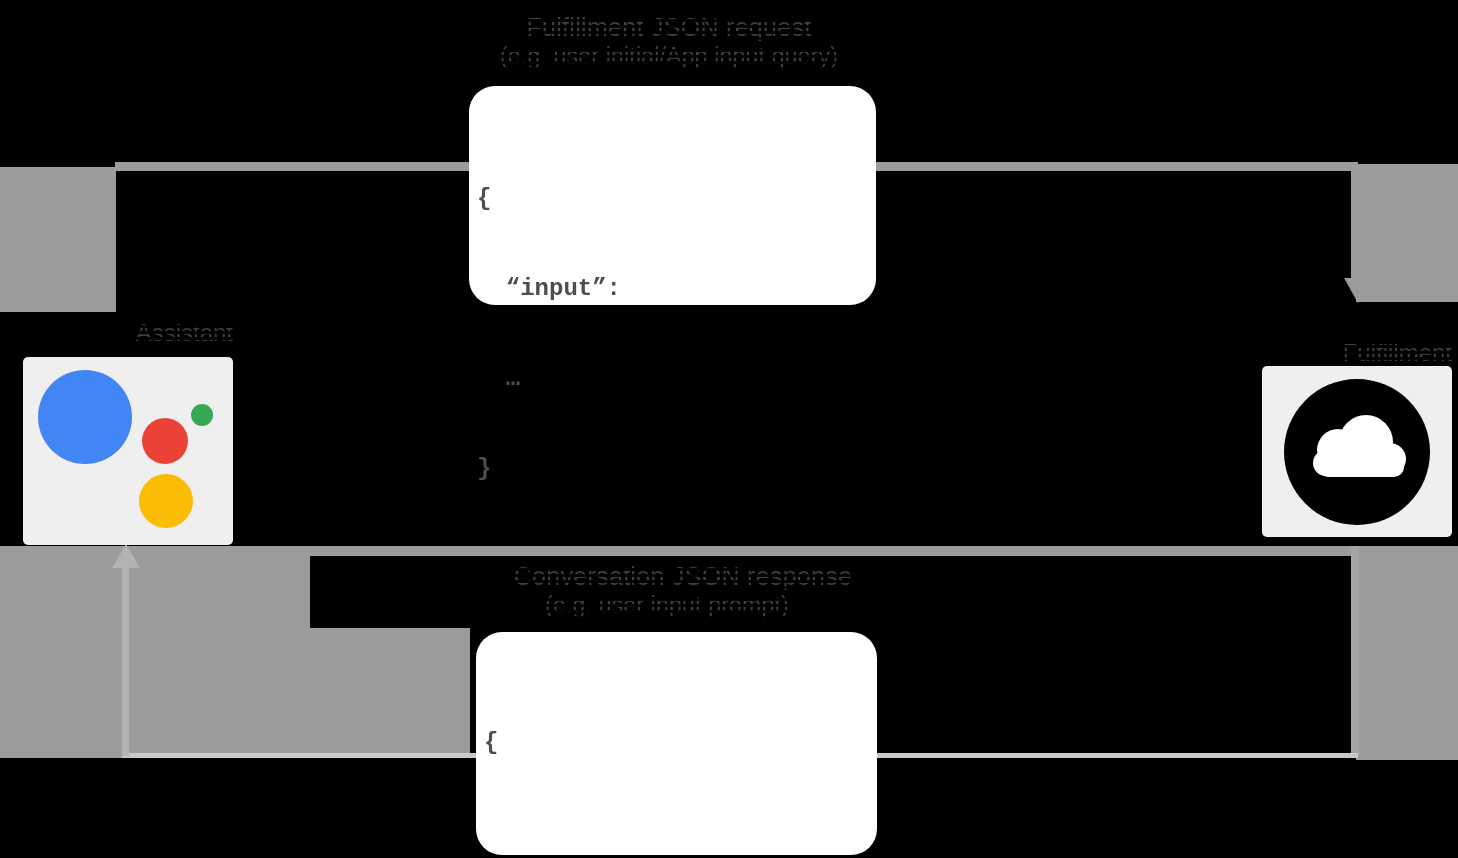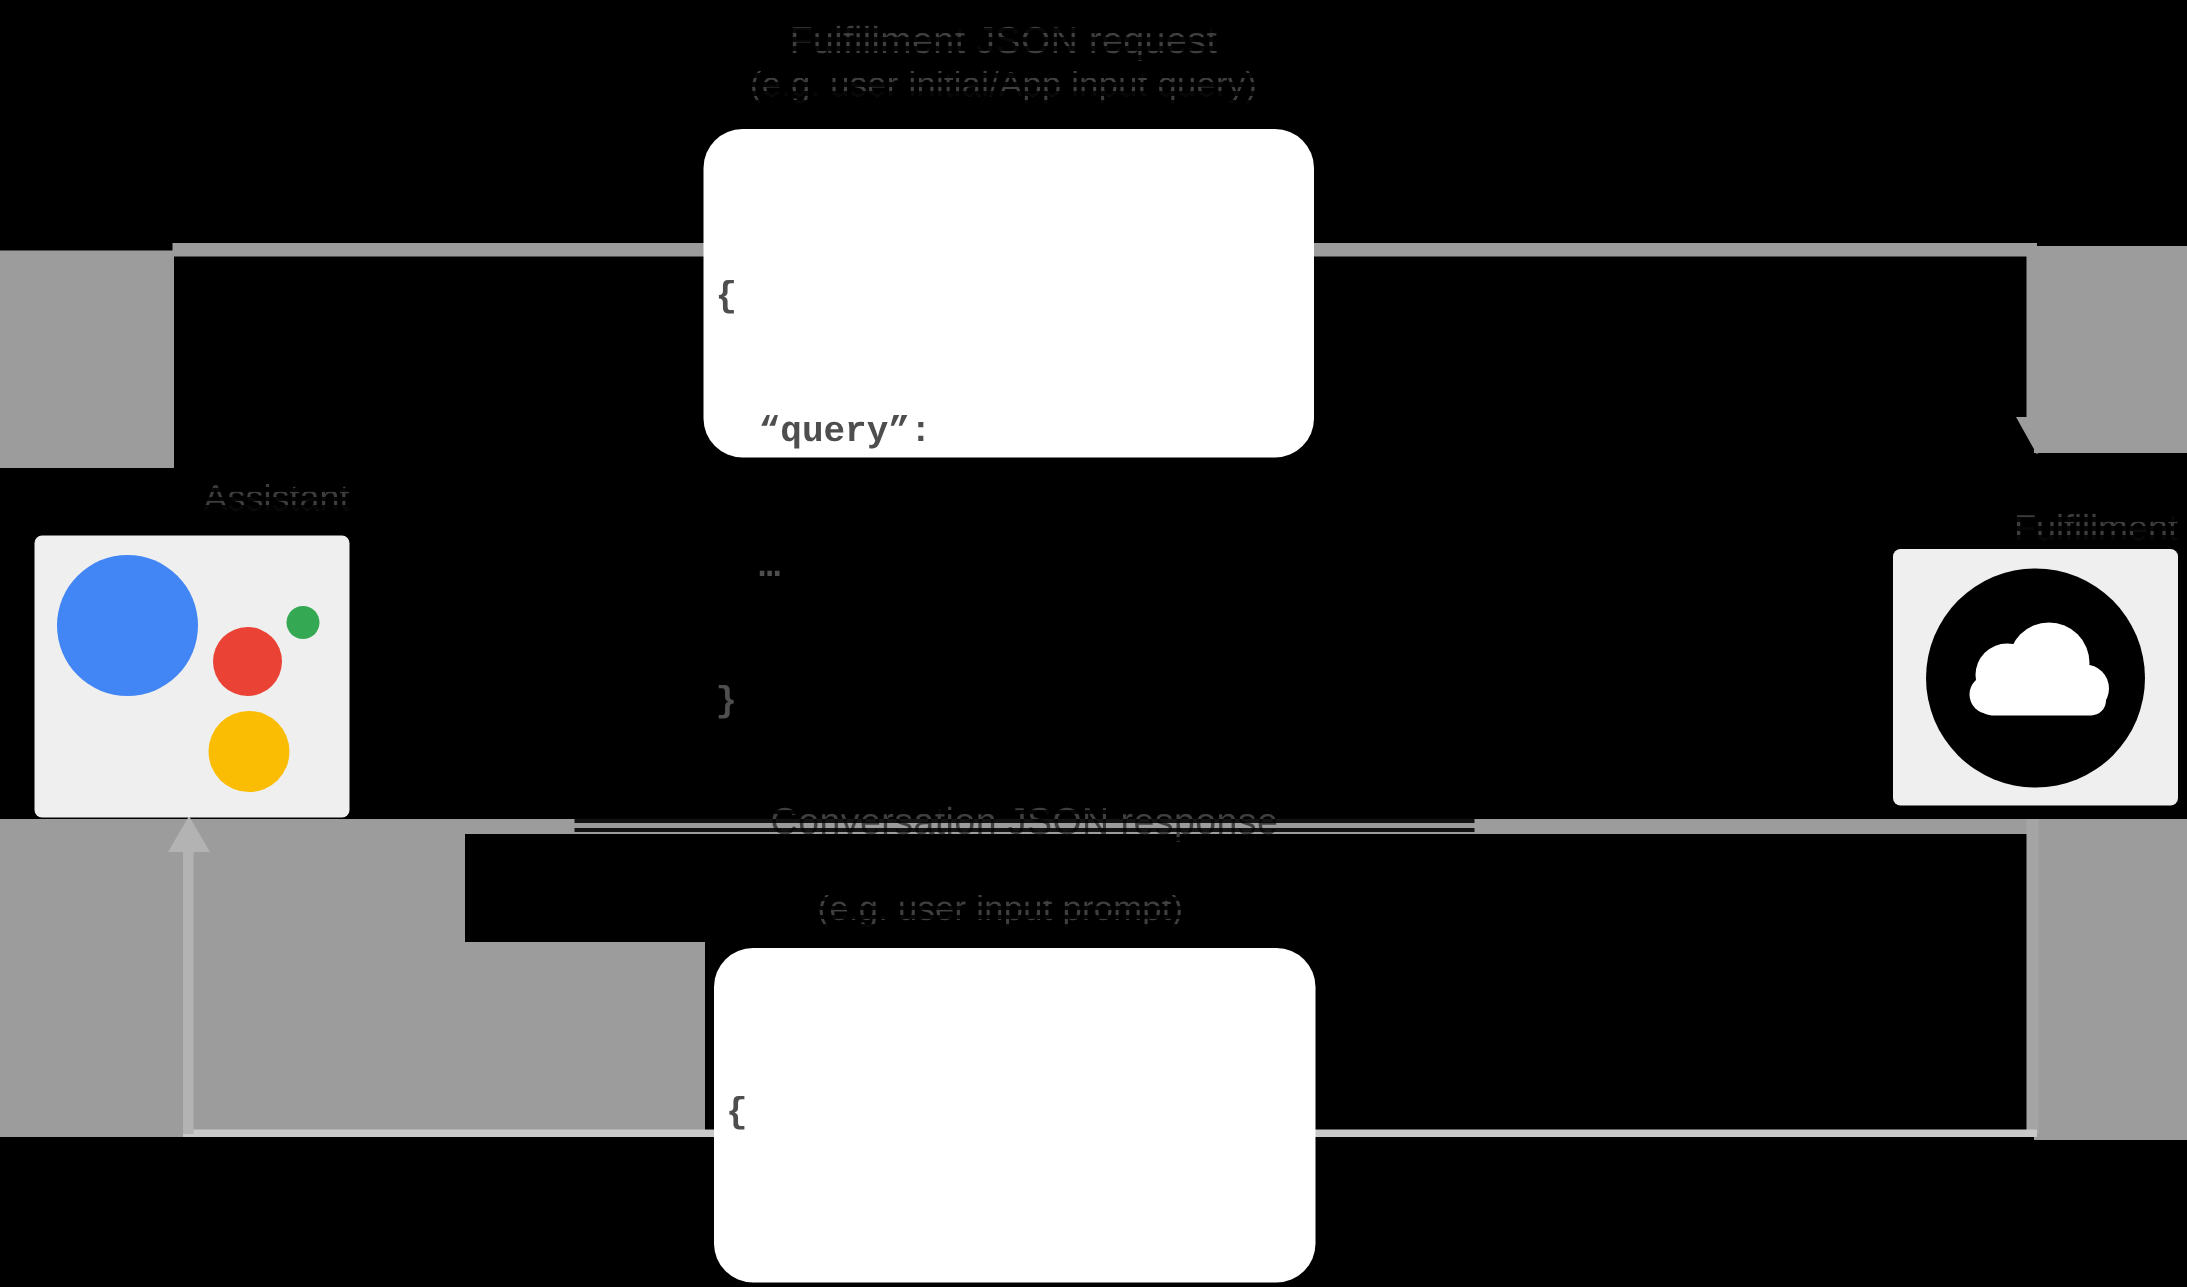--- a/index.html
+++ b/index.html
@@ -58,29 +58,29 @@
   <div class="abs gray" style="left:1356px;top:546px;width:102px;height:214px;"></div>
   <div class="abs blk" style="left:310px;top:556px;width:1046px;height:72px;"></div>
   <div class="abs" style="left:1351px;top:546px;width:8px;height:210px;background:#a5a5a5;"></div>
   <div class="abs" style="left:122px;top:753px;width:1236px;height:5px;background:#c9c9c9;"></div>
   <div class="abs" style="left:122px;top:566px;width:7px;height:190px;background:#b3b3b3;"></div>
   <div class="abs head-up" style="left:112px;top:544px;"></div>
 
   <div class="striped title" style="left:369px;top:13px;width:600px;height:29px;">Fulfillment JSON request</div>
   <div class="striped subtitle" style="left:369px;top:43px;width:600px;height:27px;text-align:center;">(e.g. user initial/App input query)</div>
 
-  <div class="striped title" style="left:383px;top:534px;width:600px;height:29px;">Conversation JSON response</div>
+  <div class="striped title" style="left:383px;top:562px;width:600px;height:29px;">Conversation JSON response</div>
   <div class="striped subtitle" style="left:367px;top:592px;width:600px;height:27px;">(e.g. user input prompt)</div>
 
   <div class="striped nodelabel" style="left:23px;top:319px;width:210px;height:31px;">Assistant</div>
   <div class="striped nodelabel" style="left:1262px;top:319px;width:190px;height:31px;margin-top:20px;">Fulfillment</div>
 
   <div class="abs panel pad-top-req" style="left:469px;top:86px;width:407px;height:219px;box-sizing:border-box;">
     <div class="code-line">{</div>
-    <div class="code-line">  “query”:</div>
+    <div class="code-line">  “input”:</div>
     <div class="code-line">  …</div>
     <div class="code-line">}</div>
   </div>
 
   <div class="abs panel pad-top-res" style="left:476px;top:632px;width:401px;height:223px;box-sizing:border-box;">
     <div class="code-line">{</div>
     
     
     
   </div>

